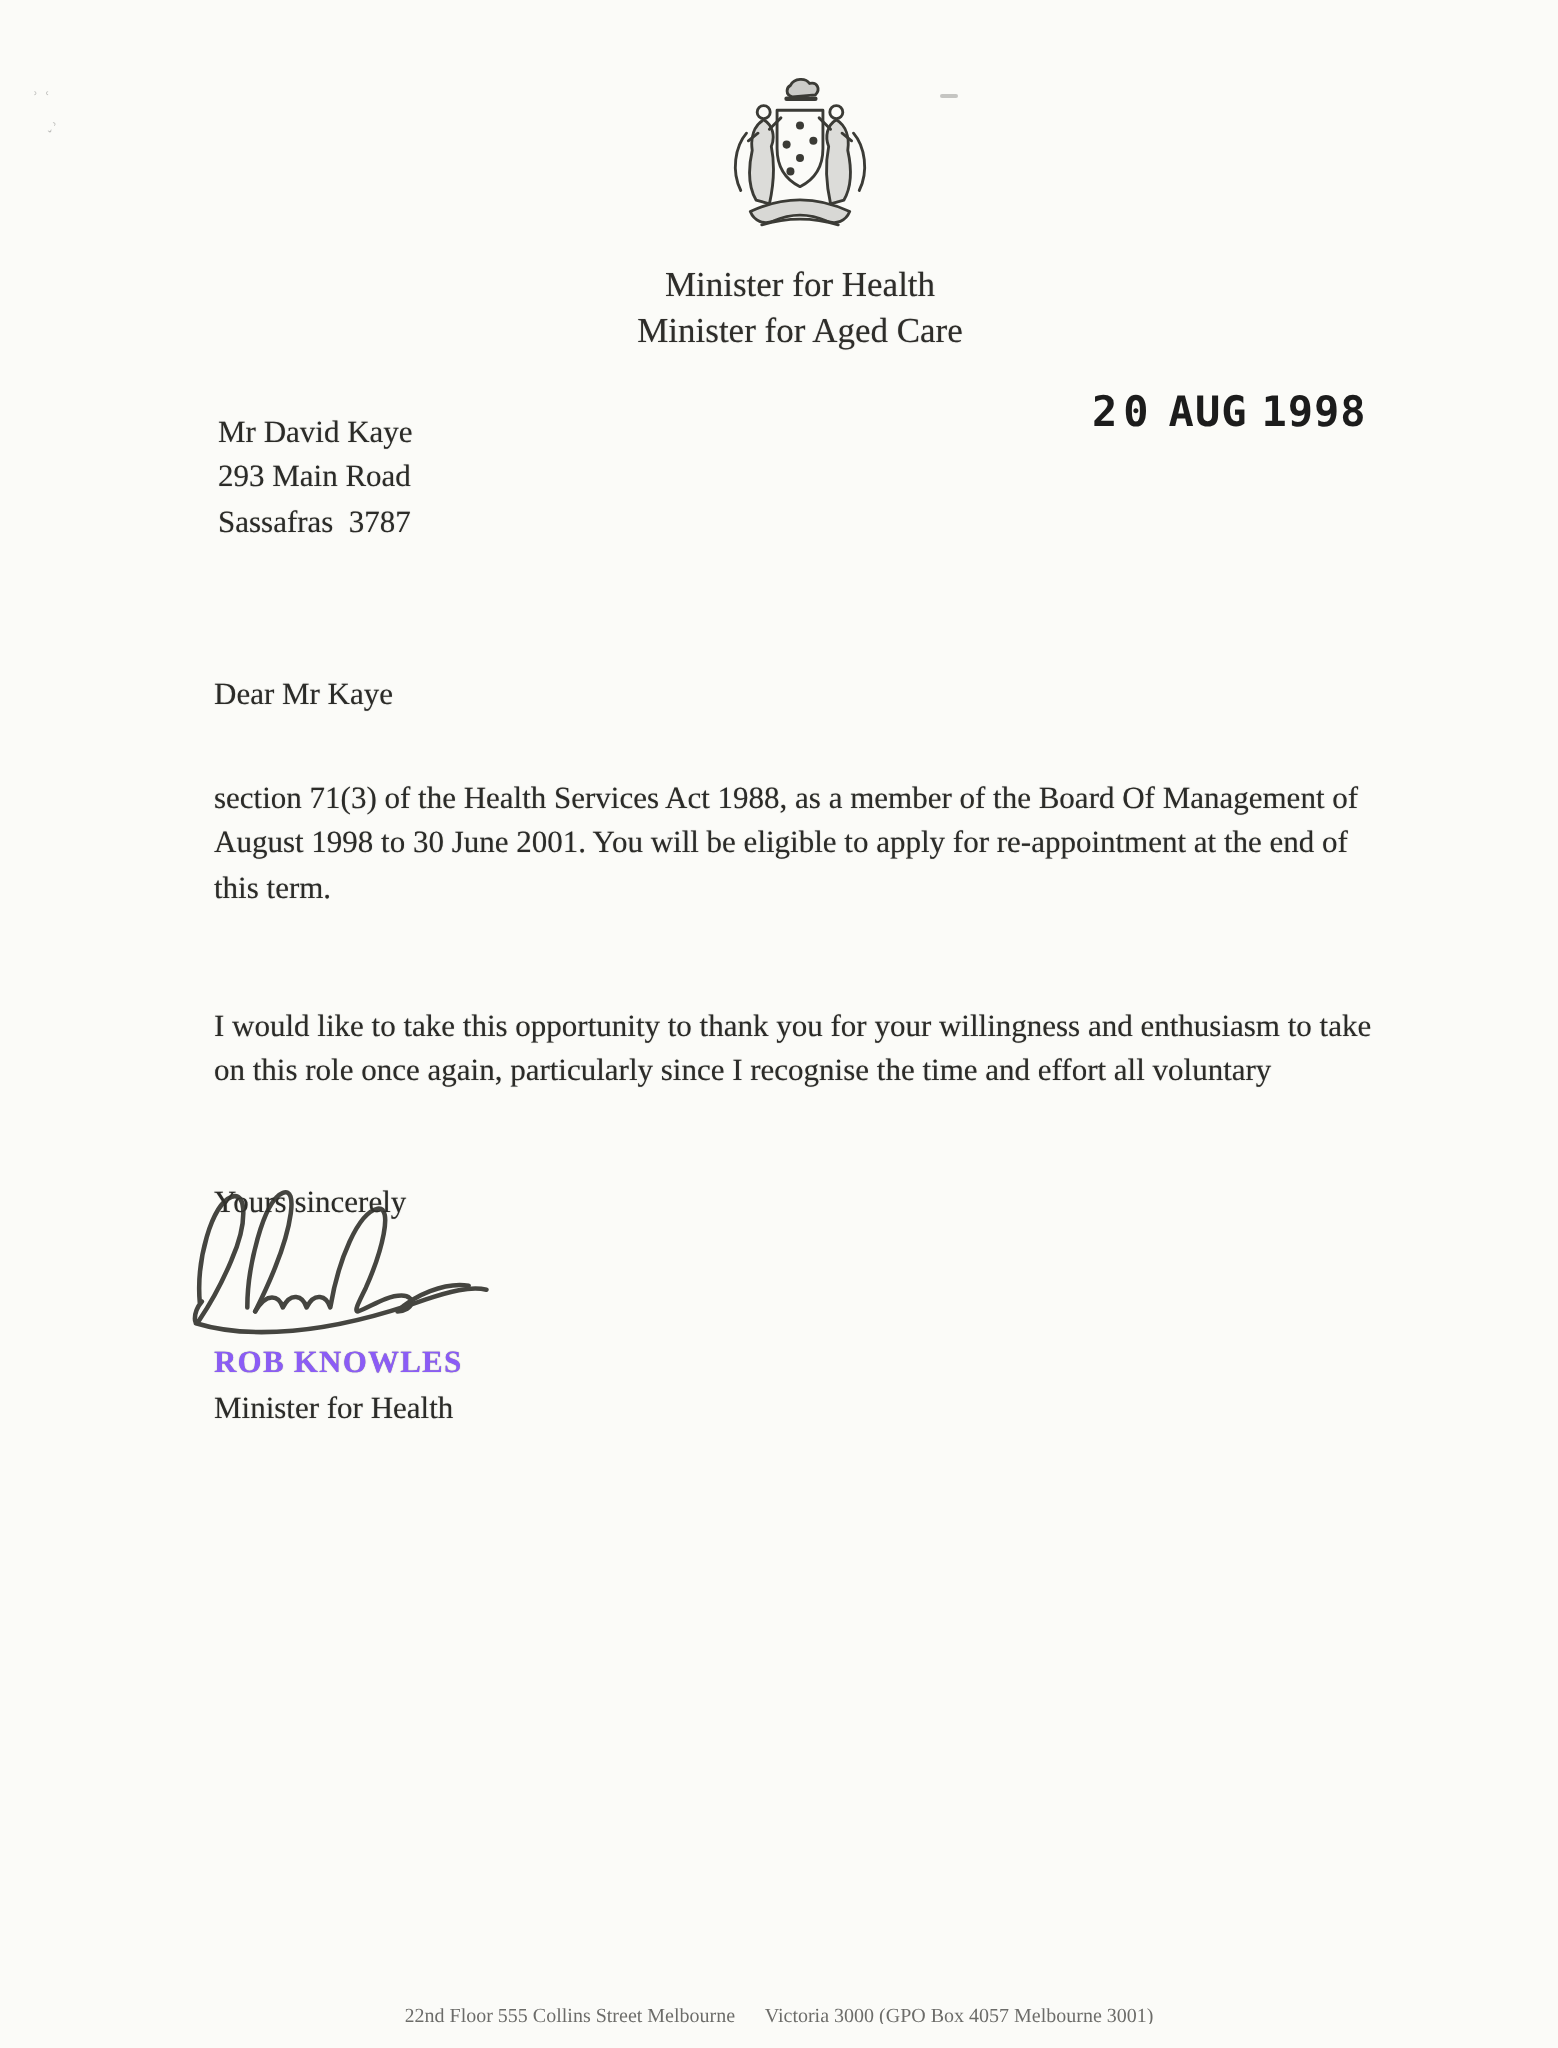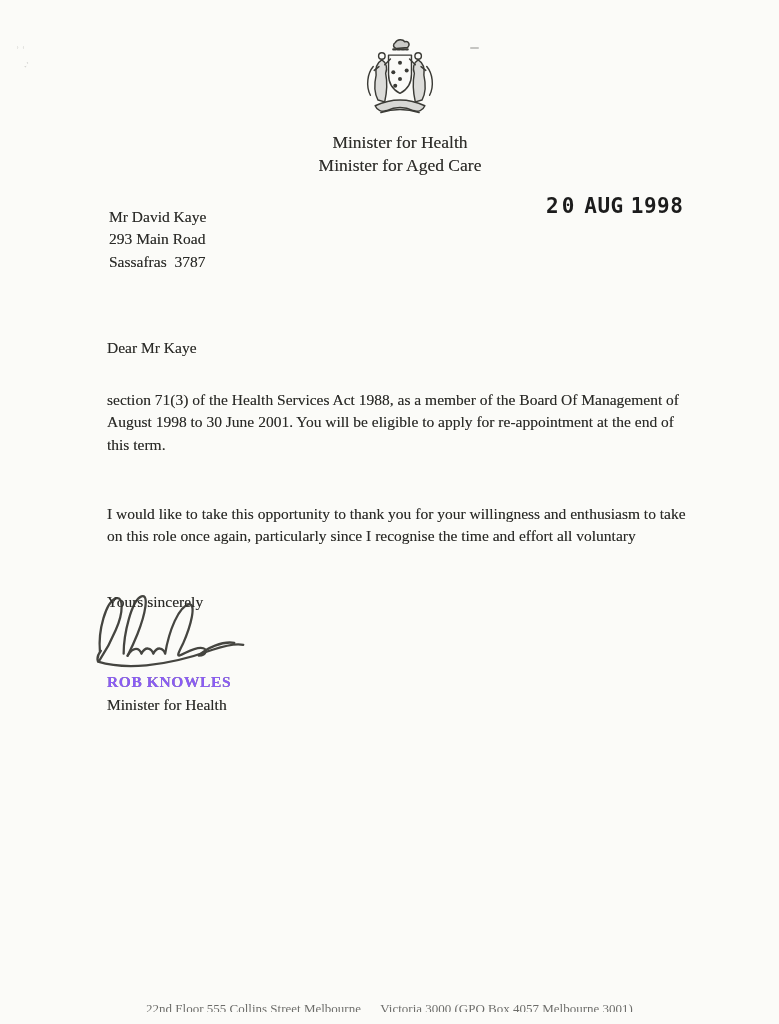--- a/index.html
+++ b/index.html
@@ -97,21 +97,21 @@
   .footer-clip {
     position: absolute;
     top: 1003px;
     left: 50%;
     transform: translateX(-50%);
     height: 9px;
     overflow: hidden;
     opacity: 0.75;
   }
   .footer-address {
-    font-size: 13px;
+    font-size: 10px;
     line-height: 12px;
     white-space: pre;
     color: #3d3d3a;
     filter: blur(0.3px);
   }
 
   
   .noise { position: absolute; color: #8a8a88; opacity: 0.55; font-size: 10px; pointer-events: none; }
   .noise-dash { position: absolute; width: 9px; height: 2px; background: rgba(130,130,128,0.45); border-radius: 1px; }
 </style>

